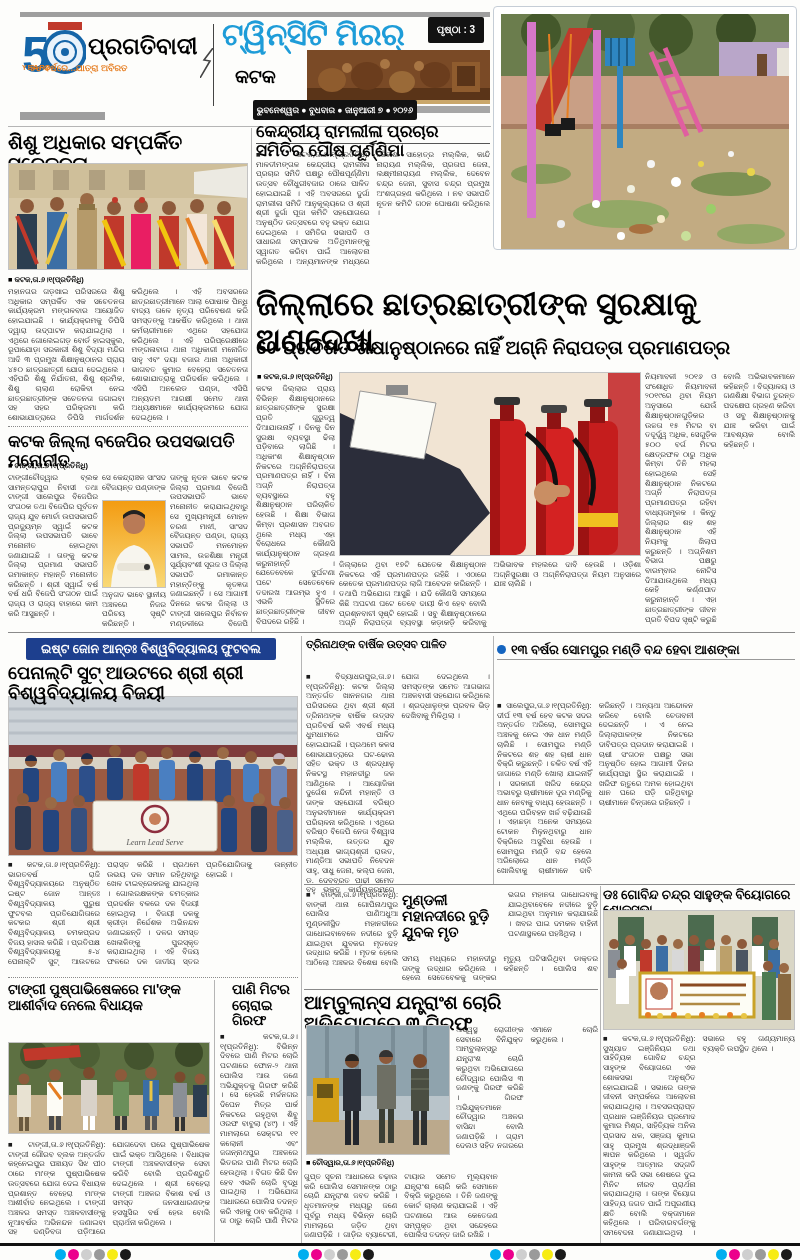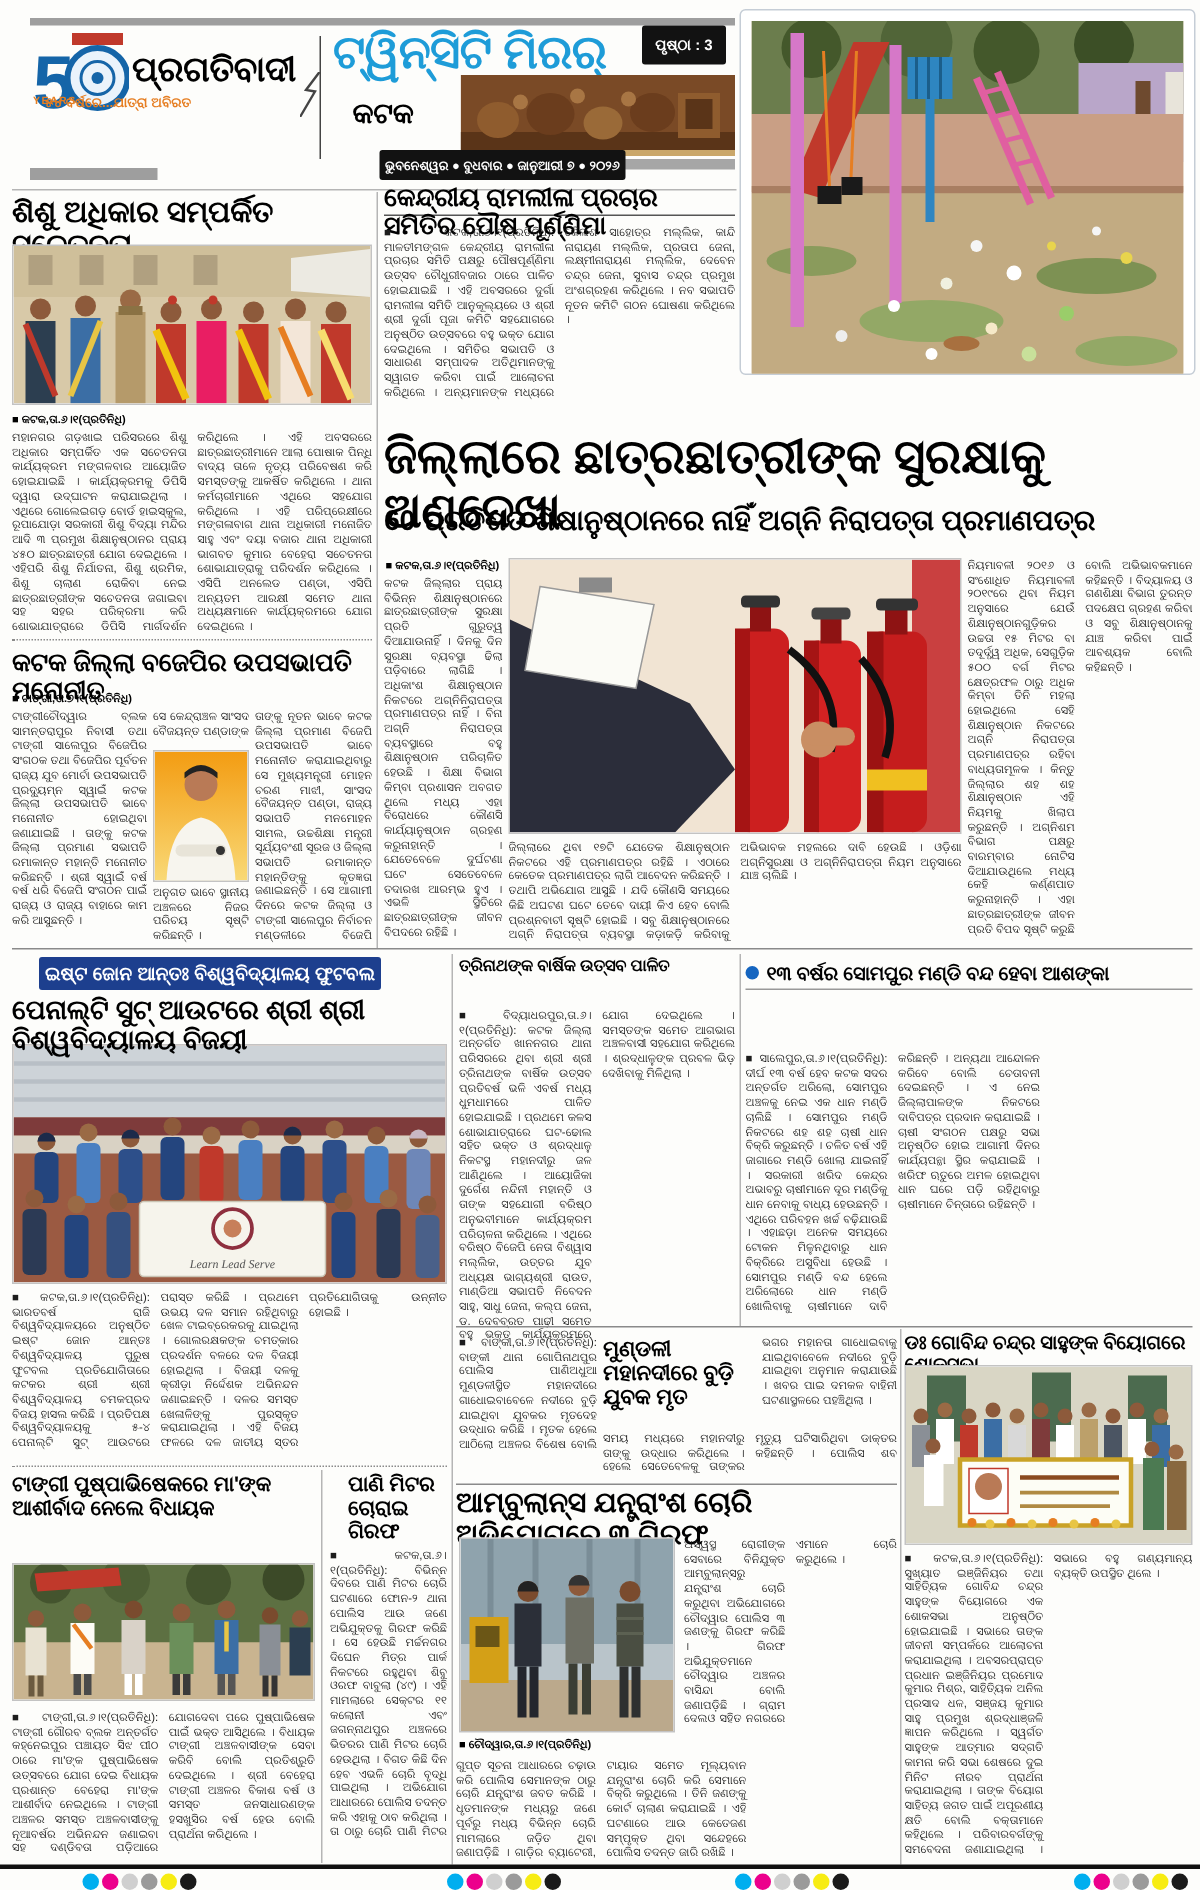--- a/index.html
+++ b/index.html
@@ -226,21 +226,21 @@
       <rect x="14" y="62" width="34" height="8" rx="4" fill="#e8e4d8"></rect>
       <circle cx="44" cy="66" r="3" fill="#333"></circle>
     </svg>
   </div>
   <div class="abs body-text" style="left:102px;top:590px;width:64px;height:40px;column-count:1;">ଅନୁଗତ ଭାବେ ସ୍ଥାନୀୟ ଅଞ୍ଚଳରେ ନିଜର ପରିଚୟ ସୃଷ୍ଟି କରିଛନ୍ତି ।</div>
   <div class="abs body-text" style="left:170px;top:473px;width:78px;height:157px;column-count:1;">ତାଙ୍କୁ ନୂତନ ଭାବେ କଟକ ଜିଲ୍ଲା ପ୍ରମାଣ ବିଜେପି ଉପସଭାପତି ଭାବେ ମନୋନୀତ କରାଯାଇଥିବାରୁ ସେ ମୁଖ୍ୟମନ୍ତ୍ରୀ ମୋହନ ଚରଣ ମାଝୀ, ସାଂସଦ ବୈଜୟନ୍ତ ପଣ୍ଡା, ରାଜ୍ୟ ସଭାପତି ମନମୋହନ ସାମଲ, ଉଚ୍ଚଶିକ୍ଷା ମନ୍ତ୍ରୀ ସୂର୍ଯ୍ୟବଂଶୀ ସୂରଜ ଓ ଜିଲ୍ଲା ସଭାପତି ରମାକାନ୍ତ ମହାନ୍ତିଙ୍କୁ କୃତଜ୍ଞତା ଜଣାଇଛନ୍ତି । ସେ ଆଗାମୀ ଦିନରେ କଟକ ଜିଲ୍ଲା ଓ ଟାଙ୍ଗୀ ସାଲେପୁର ନିର୍ବାଚନ ମଣ୍ଡଳୀରେ ବିଜେପି ସଂଗଠନକୁ ଅଧିକରୁ ଅଧିକ ସୁଦୃଢ଼ କରି ଲୋକମାନଙ୍କର ସେବା ପାଇଁ କାର୍ଯ୍ୟ କରିବେ ବୋଲି ପ୍ରକାଶ କରିଛନ୍ତି ।</div>
 
   <div class="abs vrule" style="left:251px;top:128px;height:504px;"></div>
   <div class="abs" style="left:8px;top:632px;width:787px;height:1px;background:#8a8a8a;"></div>
 
-  <div class="abs badge" style="left:26px;top:638px;width:228px;height:22px;background:#1d3f8e;font-size:12.5px;font-weight:bold;border-radius:2px;">ଇଷ୍ଟ ଜୋନ ଆନ୍ତଃ ବିଶ୍ୱବିଦ୍ୟାଳୟ ଫୁଟବଲ</div>
+  <div class="abs badge" style="left:26px;top:638px;width:250px;height:22px;background:#1d3f8e;font-size:12.5px;font-weight:bold;border-radius:2px;">ଇଷ୍ଟ ଜୋନ ଆନ୍ତଃ ବିଶ୍ୱବିଦ୍ୟାଳୟ ଫୁଟବଲ</div>
   <div class="abs photo-frame" style="left:8px;top:696px;width:290px;height:160px;">
     <svg width="288" height="158" viewBox="0 0 288 158">
       <rect width="288" height="158" fill="#9b5a42"></rect>
       <rect x="0" y="0" width="288" height="48" fill="#cdd3d8"></rect>
       <line x1="0" y1="12" x2="288" y2="12" stroke="#b8bfc6" stroke-width="3"></line>
       <line x1="0" y1="24" x2="288" y2="24" stroke="#b8bfc6" stroke-width="3"></line>
       <line x1="0" y1="36" x2="288" y2="36" stroke="#b8bfc6" stroke-width="3"></line>
       <rect x="0" y="48" width="288" height="12" fill="#7e3b3b"></rect>
       <rect x="0" y="60" width="288" height="12" fill="#d9d2c4"></rect>
       <g>

